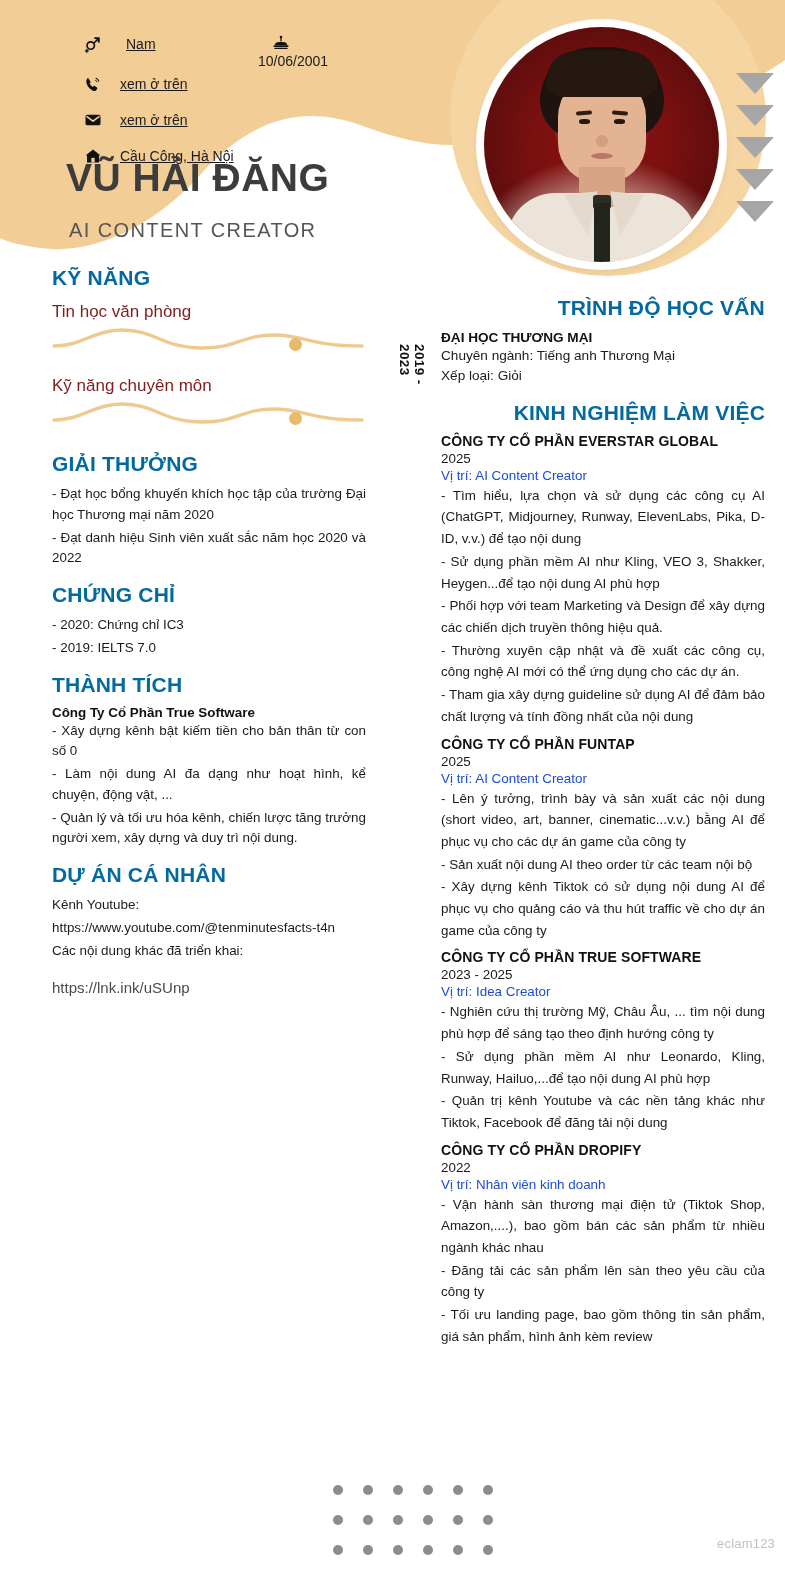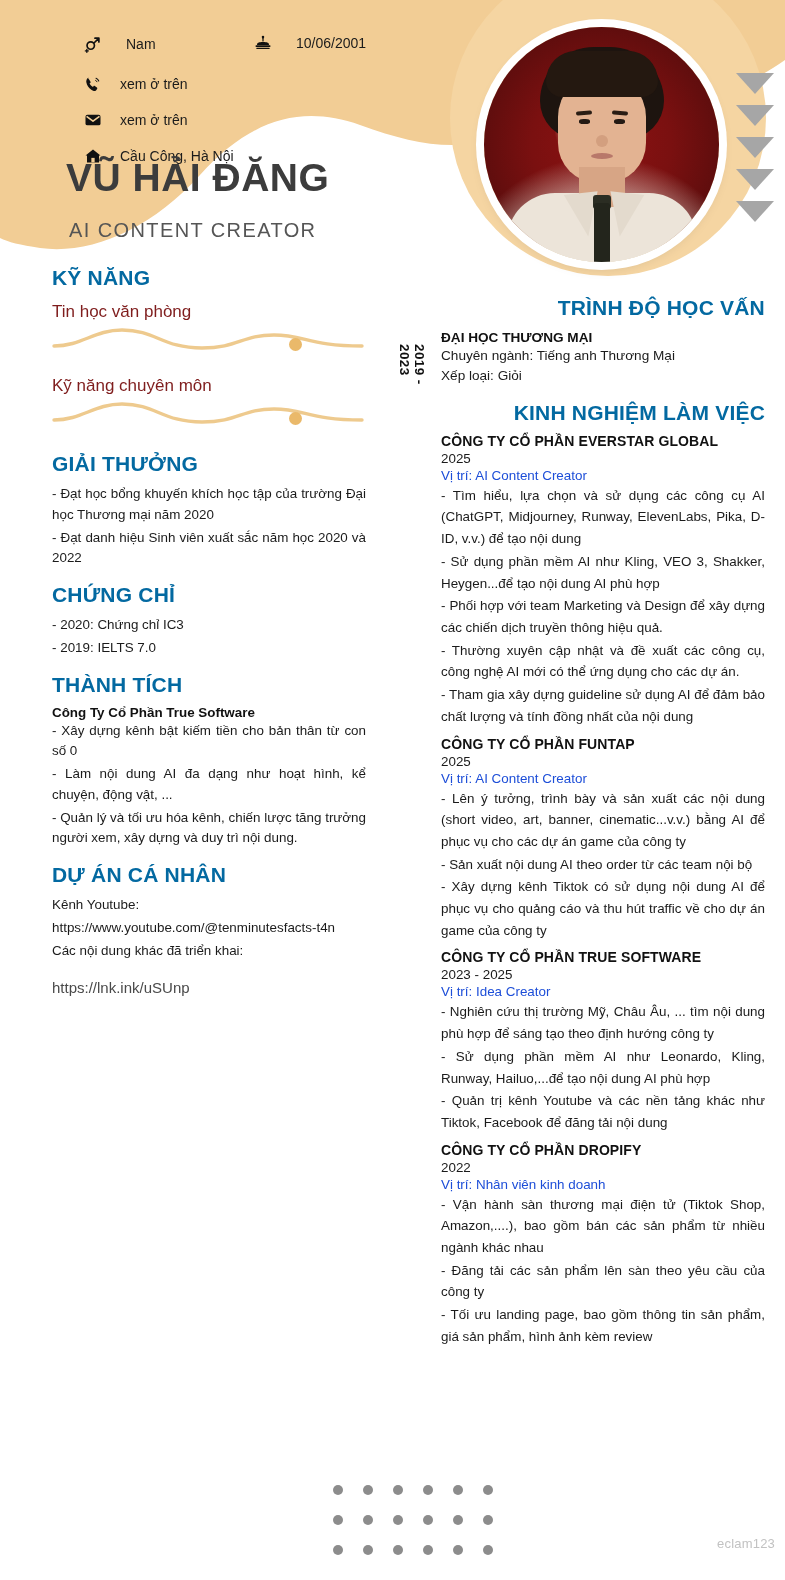--- a/index.html
+++ b/index.html
@@ -20,27 +20,27 @@
   .tri{width:0;height:0;border-left:19px solid transparent;border-right:19px solid transparent;border-top:21px solid #a6a6a6;}
 
   .dotgrid{position:absolute;left:333px;top:1485px;display:grid;grid-template-columns:repeat(6,30px);grid-template-rows:repeat(3,30px);}
   .dotgrid i{display:block;width:10px;height:10px;border-radius:50%;background:#8c8c8c;}
 
   .watermark{position:absolute;right:10px;top:1536px;font-size:13px;color:#c2c2c2;letter-spacing:.2px;}
 
   
   .header{position:absolute;left:0;top:0;width:785px;height:262px;}
   .contact{position:absolute;left:84px;top:33px;width:330px;}
-  .crow{display:flex;align-items:center;margin-bottom:14px;height:22px;}
+  .crow{display:flex;align-items:center;margin-bottom:14px;height:22px;text-decoration:underline;}
   .cicon{width:22px;height:20px;display:flex;align-items:center;justify-content:flex-start;color:#111;}
   .cicon svg{display:block;}
   .ctext{font-size:14px;color:#1b1b1b;margin-left:14px;white-space:nowrap;}
   .crow.first{margin-bottom:18px;}
   .crow.first .ctext{margin-left:20px;}
-  .dob{position:absolute;left:170px;top:0;display:flex;align-items:center;}
+  .dob{position:absolute;left:154px;top:0;display:flex;align-items:center;flex-direction:column;}
   .dob .ctext{margin-left:16px;}
 
   .name{position:absolute;left:66px;top:158px;font-size:39px;font-weight:bold;letter-spacing:.5px;color:#3c3c3c;line-height:1;}
   .role{position:absolute;left:69px;top:219px;font-size:20px;color:#555;letter-spacing:1.4px;}
 
   .photo{position:absolute;left:484px;top:27px;width:235px;height:235px;border-radius:50%;
     background:
       radial-gradient(ellipse 66px 78px at 50% 41%, #f0cdb4 0%, #e8c0a3 48%, rgba(232,192,163,0) 72%),
       radial-gradient(circle at 50% 120%, #f2efe9 0%, #eae4d9 26%, rgba(234,228,217,0) 50%),
       radial-gradient(circle at 50% 50%, #8d1212 0%, #7a1010 42%, #5c0d0d 75%, #430909 100%);

